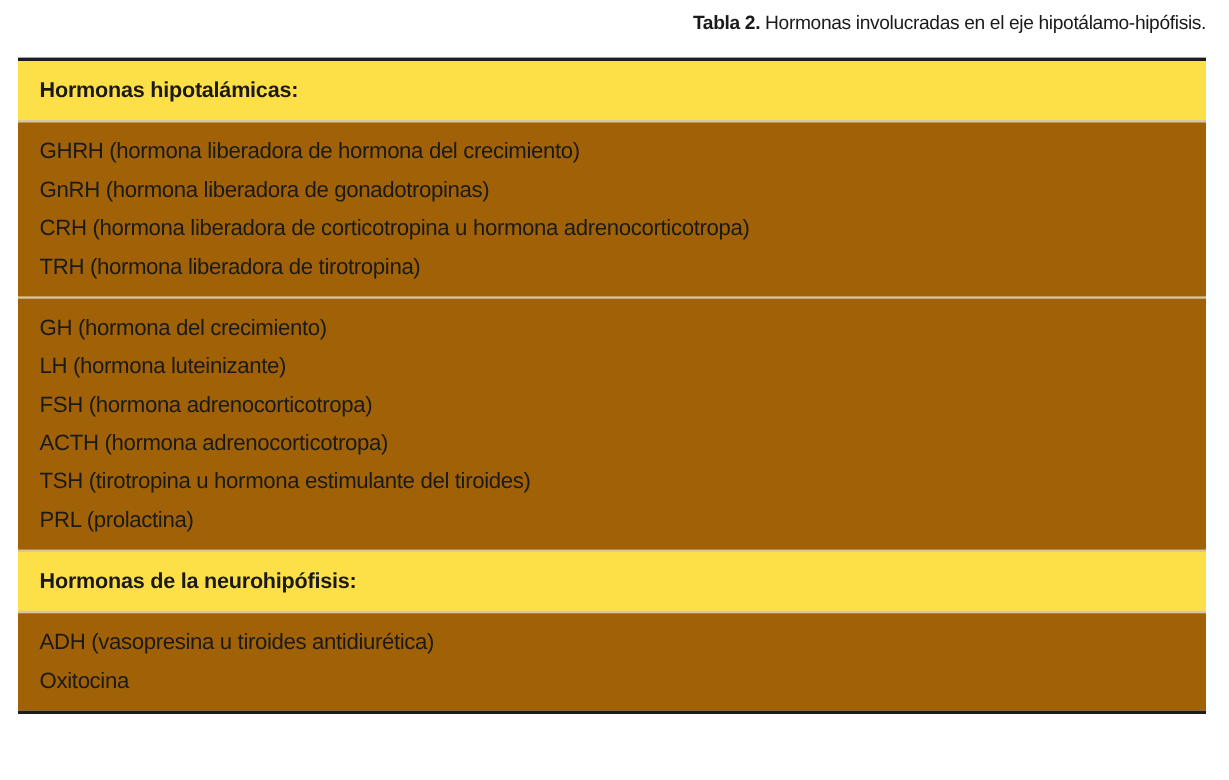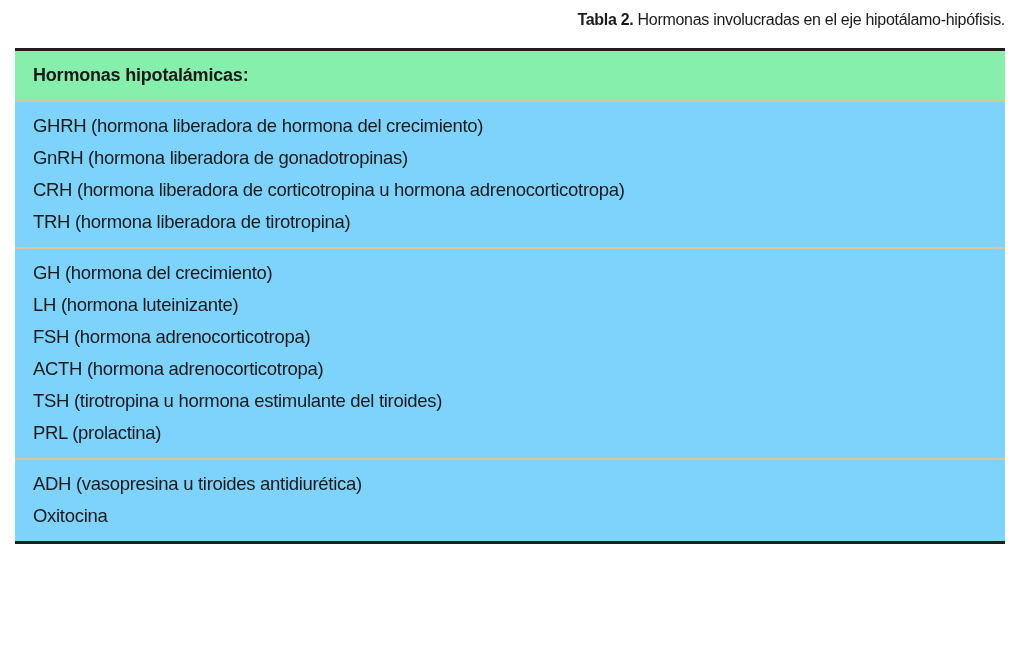--- a/index.html
+++ b/index.html
@@ -3,25 +3,25 @@
   <meta charset="utf-8">
   <style>
     html, body { margin: 0; padding: 0; background: #ffffff; }
     body { width: 1024px; height: 650px; position: relative; overflow: hidden;
            font-family: "DejaVu Sans", "Liberation Sans", sans-serif; color: #1a1a1a; }
     .caption { position: absolute; right: 19px; top: 11px; font-size: 16px; letter-spacing: -0.3px;
                font-family: "Liberation Sans", sans-serif; }
     .caption b { font-weight: bold; }
     .table { position: absolute; left: 15px; top: 48px; width: 990px;
              border-top: 3px solid #1d1d1b; border-bottom: 3px solid #1d1d1b; }
-    .sec-head { background: #86efac; height: 49px; border-bottom: 2px solid #d8c6a0;
+    .sec-head { background: #fde047; height: 49px; border-bottom: 2px solid #d8c6a0;
                 display: flex; align-items: center; padding-left: 18px;
                 font-weight: bold; font-size: 18px; letter-spacing: -0.2px;
                 font-family: "Liberation Sans", sans-serif; }
-    .sec-body { background: #7dd3fc; padding: 8px 0 9px 18px; border-bottom: 2px solid #d8c6a0; }
+    .sec-body { background: #a16207; padding: 8px 0 9px 18px; border-bottom: 2px solid #d8c6a0; }
     .sec-body.last { border-bottom: none; }
     .row { font-size: 18.5px; line-height: 32px; height: 32px; letter-spacing: -0.3px;
            font-family: "Liberation Sans", sans-serif; white-space: nowrap; }
   </style>
 </head>
 <body>
 
 <div class="caption">
   <b>Tabla 2.</b><span> Hormonas involucradas en el eje hipotálamo-hipófisis.</span>
 </div>
@@ -37,17 +37,18 @@
 
   <div class="sec-body">
     <div class="row">GH (hormona del crecimiento)</div>
     <div class="row">LH (hormona luteinizante)</div>
     <div class="row">FSH (hormona adrenocorticotropa)</div>
     <div class="row">ACTH (hormona adrenocorticotropa)</div>
     <div class="row">TSH (tirotropina u hormona estimulante del tiroides)</div>
     <div class="row">PRL (prolactina)</div>
   </div>
 
+  <div class="sec-head">Hormonas de la neurohipófisis:</div>
   <div class="sec-body last">
     <div class="row">ADH (vasopresina u tiroides antidiurética)</div>
     <div class="row">Oxitocina</div>
   </div>
 </div>
 
 </body></html>

